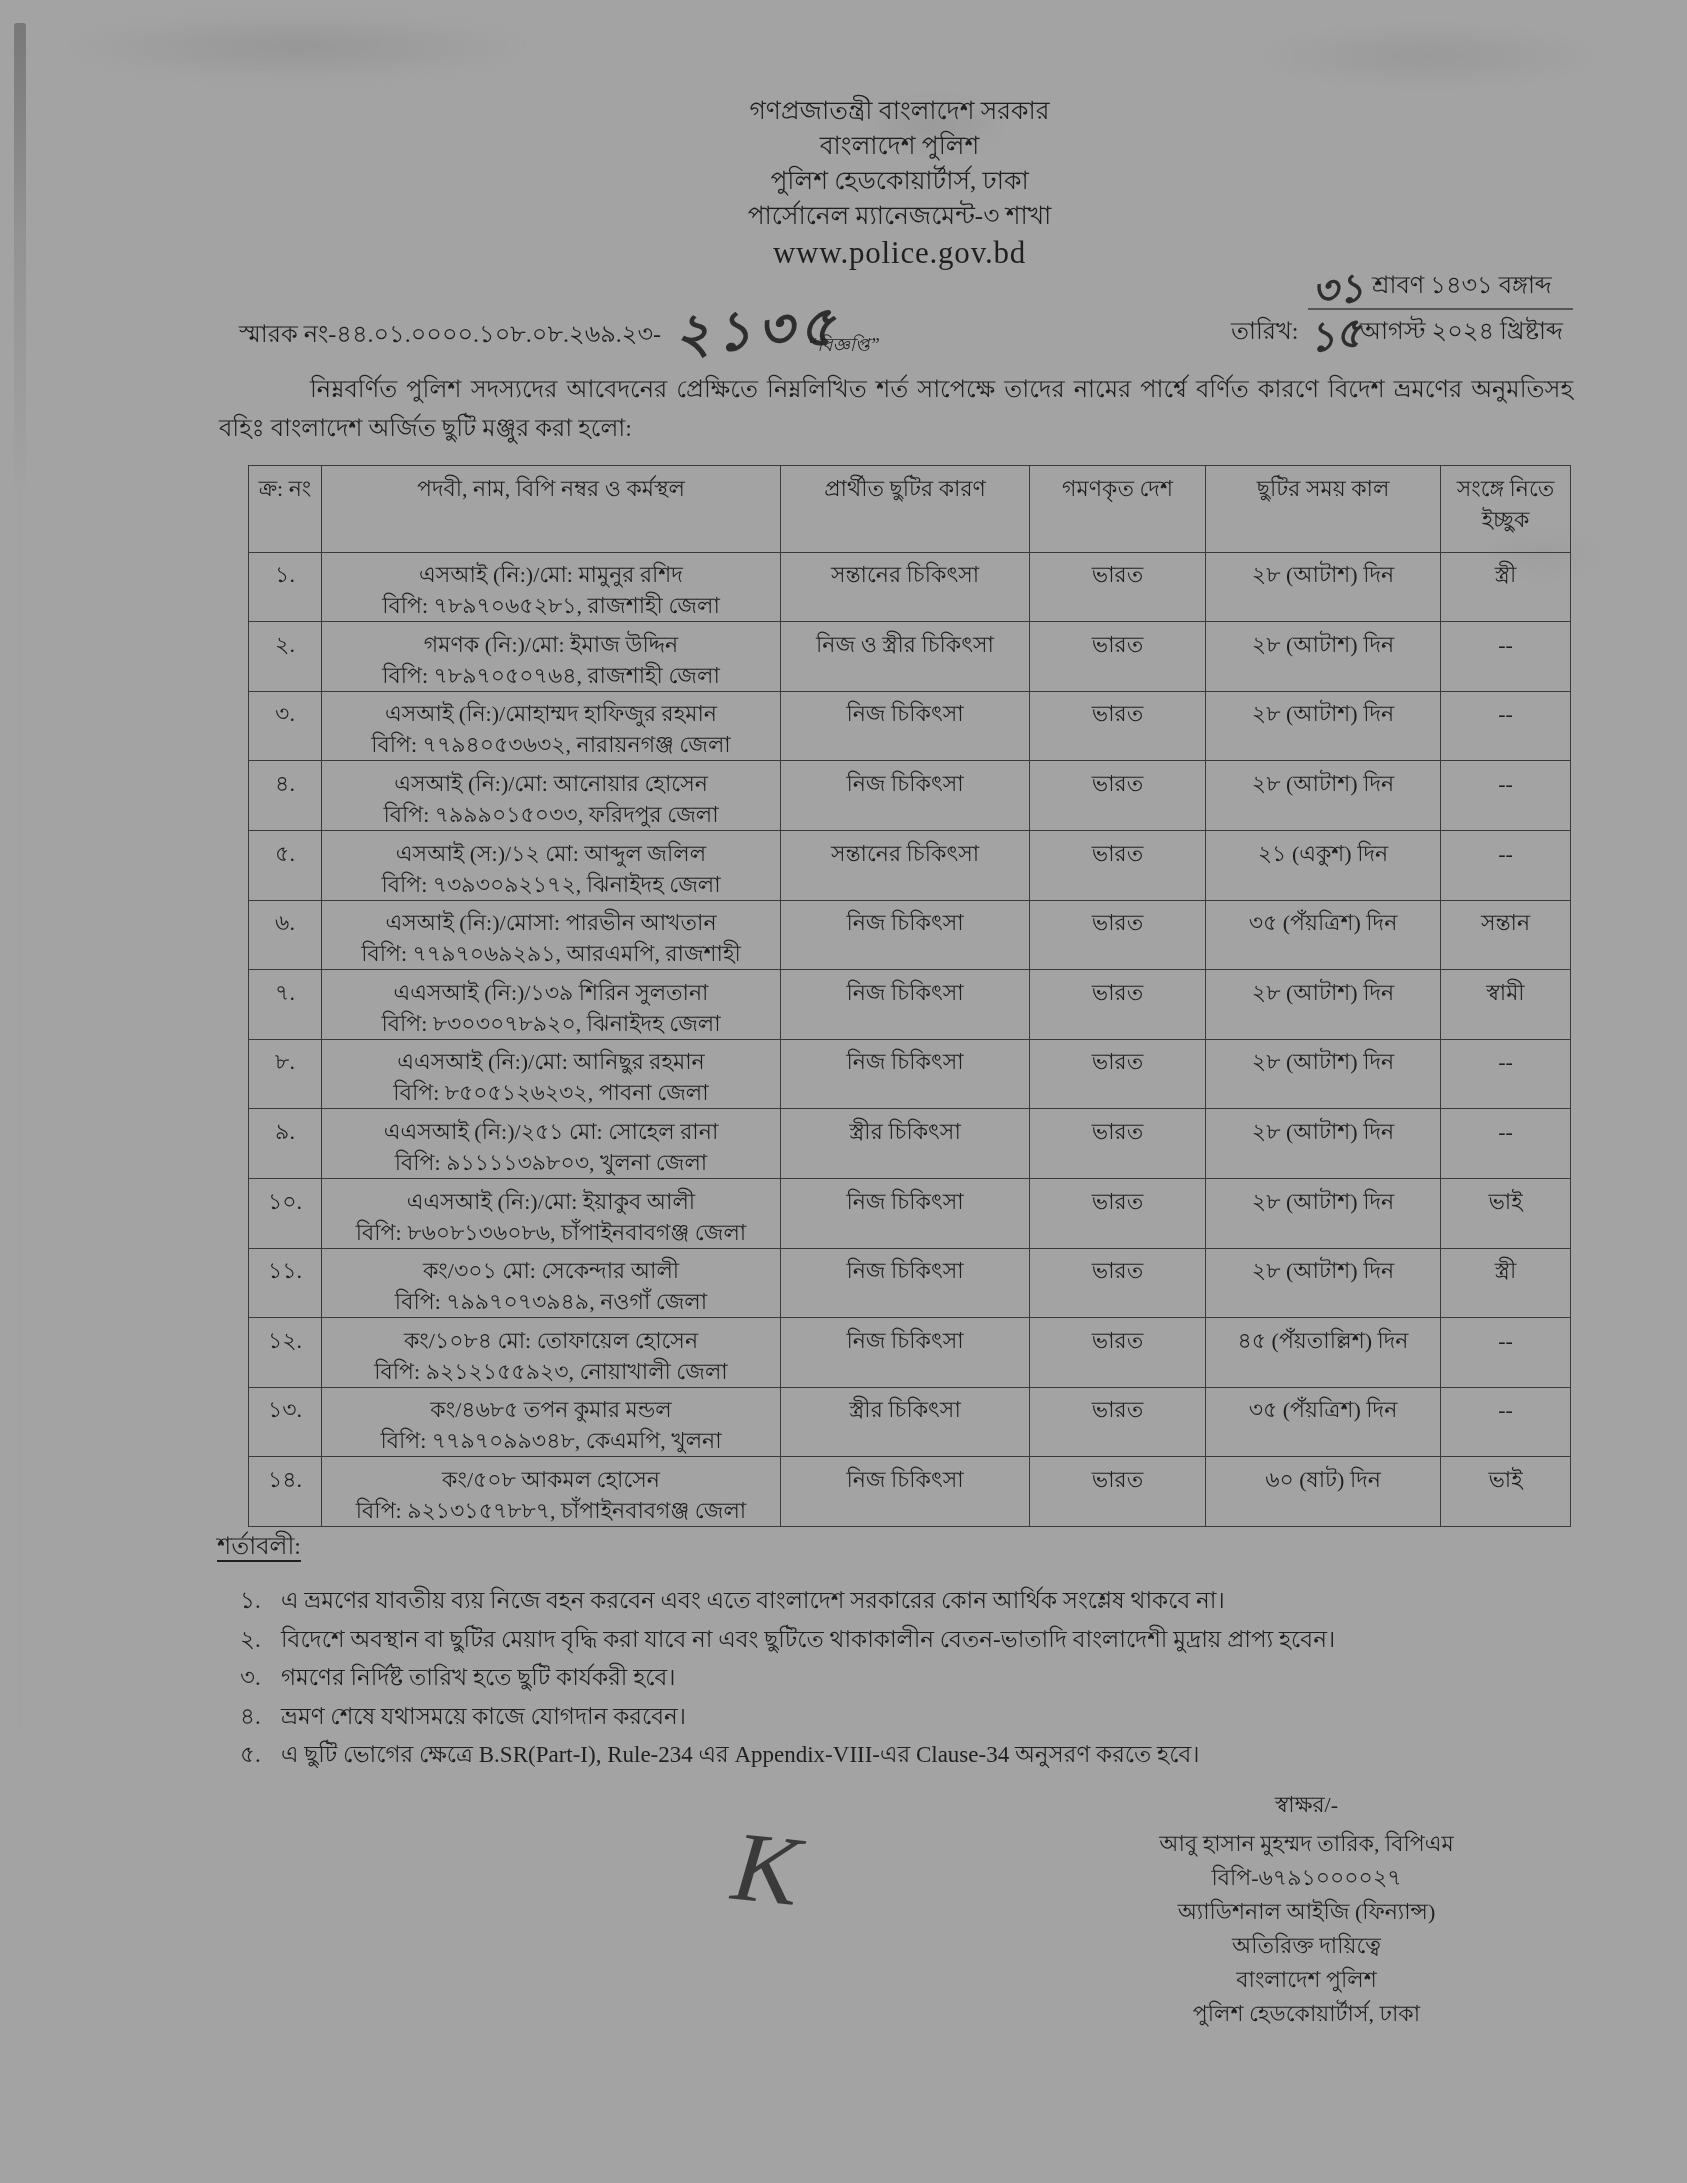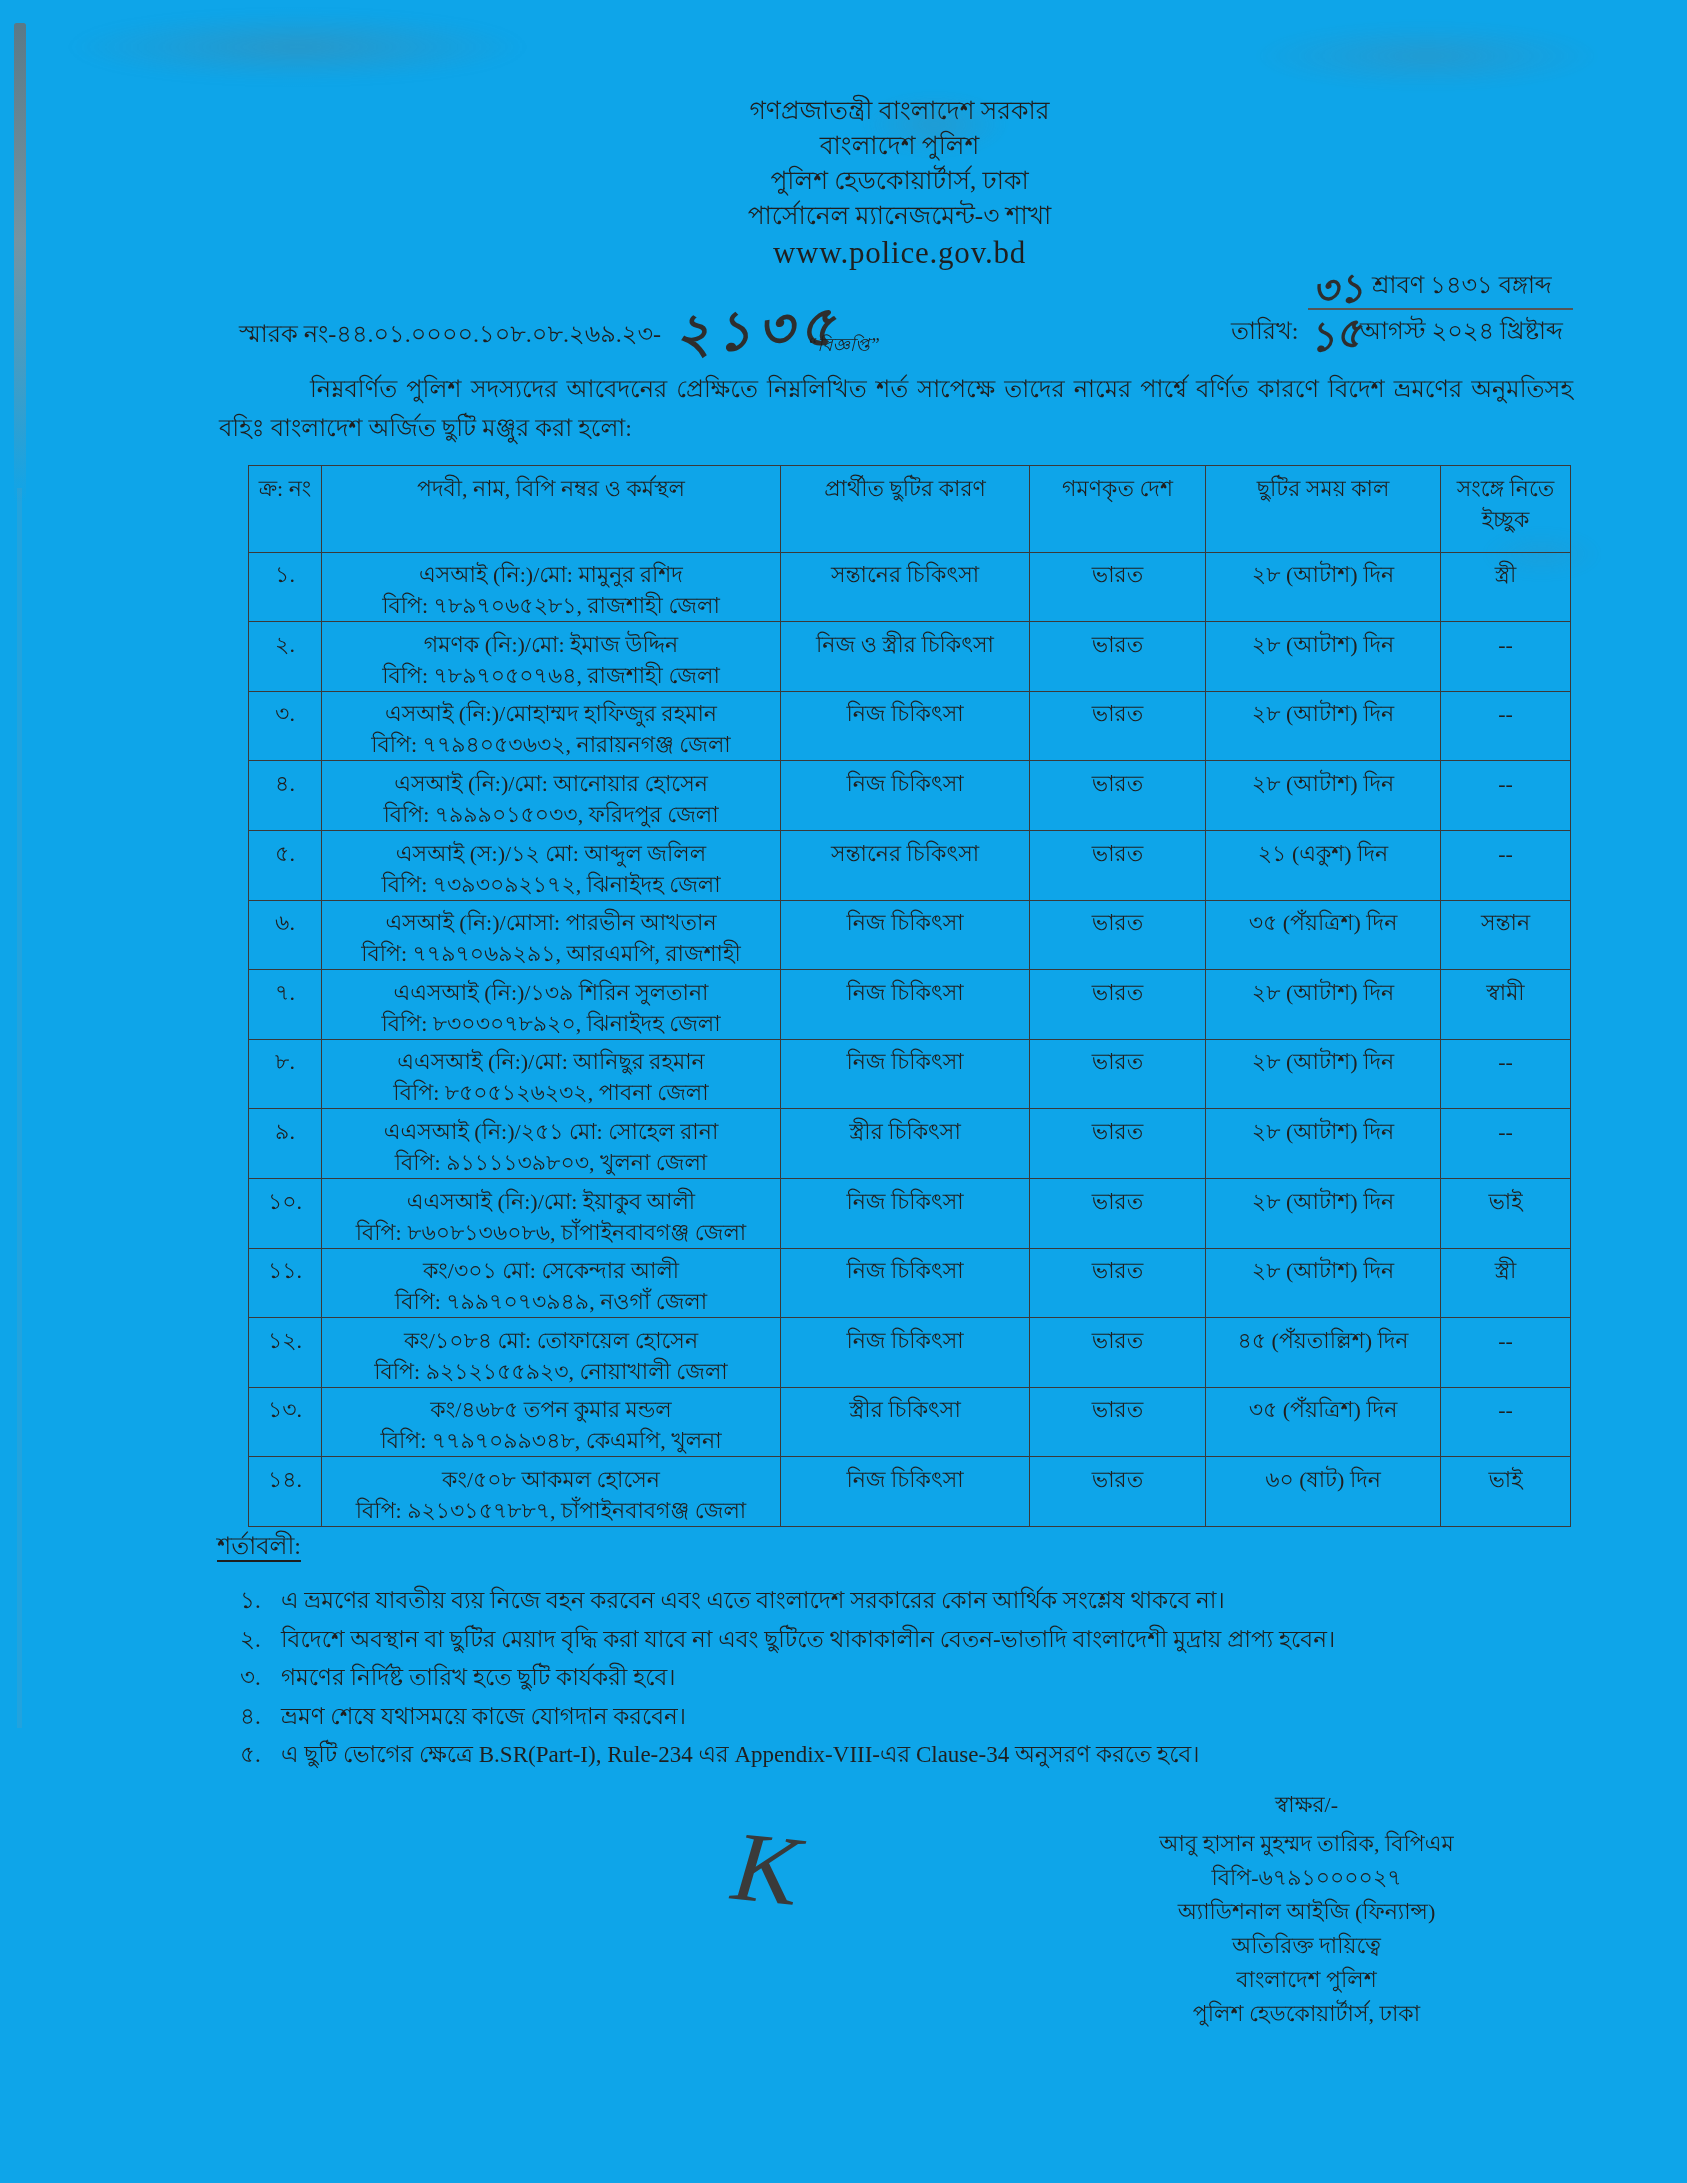--- a/index.html
+++ b/index.html
@@ -1,18 +1,18 @@
 <!DOCTYPE html>
 <html lang="bn" style="font-size:13.2px"><head>
 <meta charset="utf-8">
 <style>
   html,body{margin:0;padding:0;background:#ffffff;}
   .page{
     position:relative;width:1687px;height:2183px;overflow:hidden;
-    background:#0ea5e9;color:#1f1f1f;
+    background:#a3a3a3;color:#1f1f1f;
     font-family:"Liberation Serif","DejaVu Serif",serif;
   }
   
   .smudge{position:absolute;filter:blur(5.8px);pointer-events:none;
     background:radial-gradient(ellipse at center,rgba(115,115,115,.26),rgba(115,115,115,0) 70%);}
   .smudge.s1{left:66px;top:13.2px;width:463px;height:68px;}
   .smudge.s2{left:1249px;top:23px;width:356px;height:66px;opacity:.8;}
   .smudge.s3{left:860px;top:93px;width:149px;height:63px;opacity:.75;}
   .smudge.s4{left:1480px;top:529px;width:124px;height:50px;opacity:.4;}
   .edge-strip{position:absolute;left:14px;top:23px;width:11.6px;height:480px;border-radius:2.5px;

